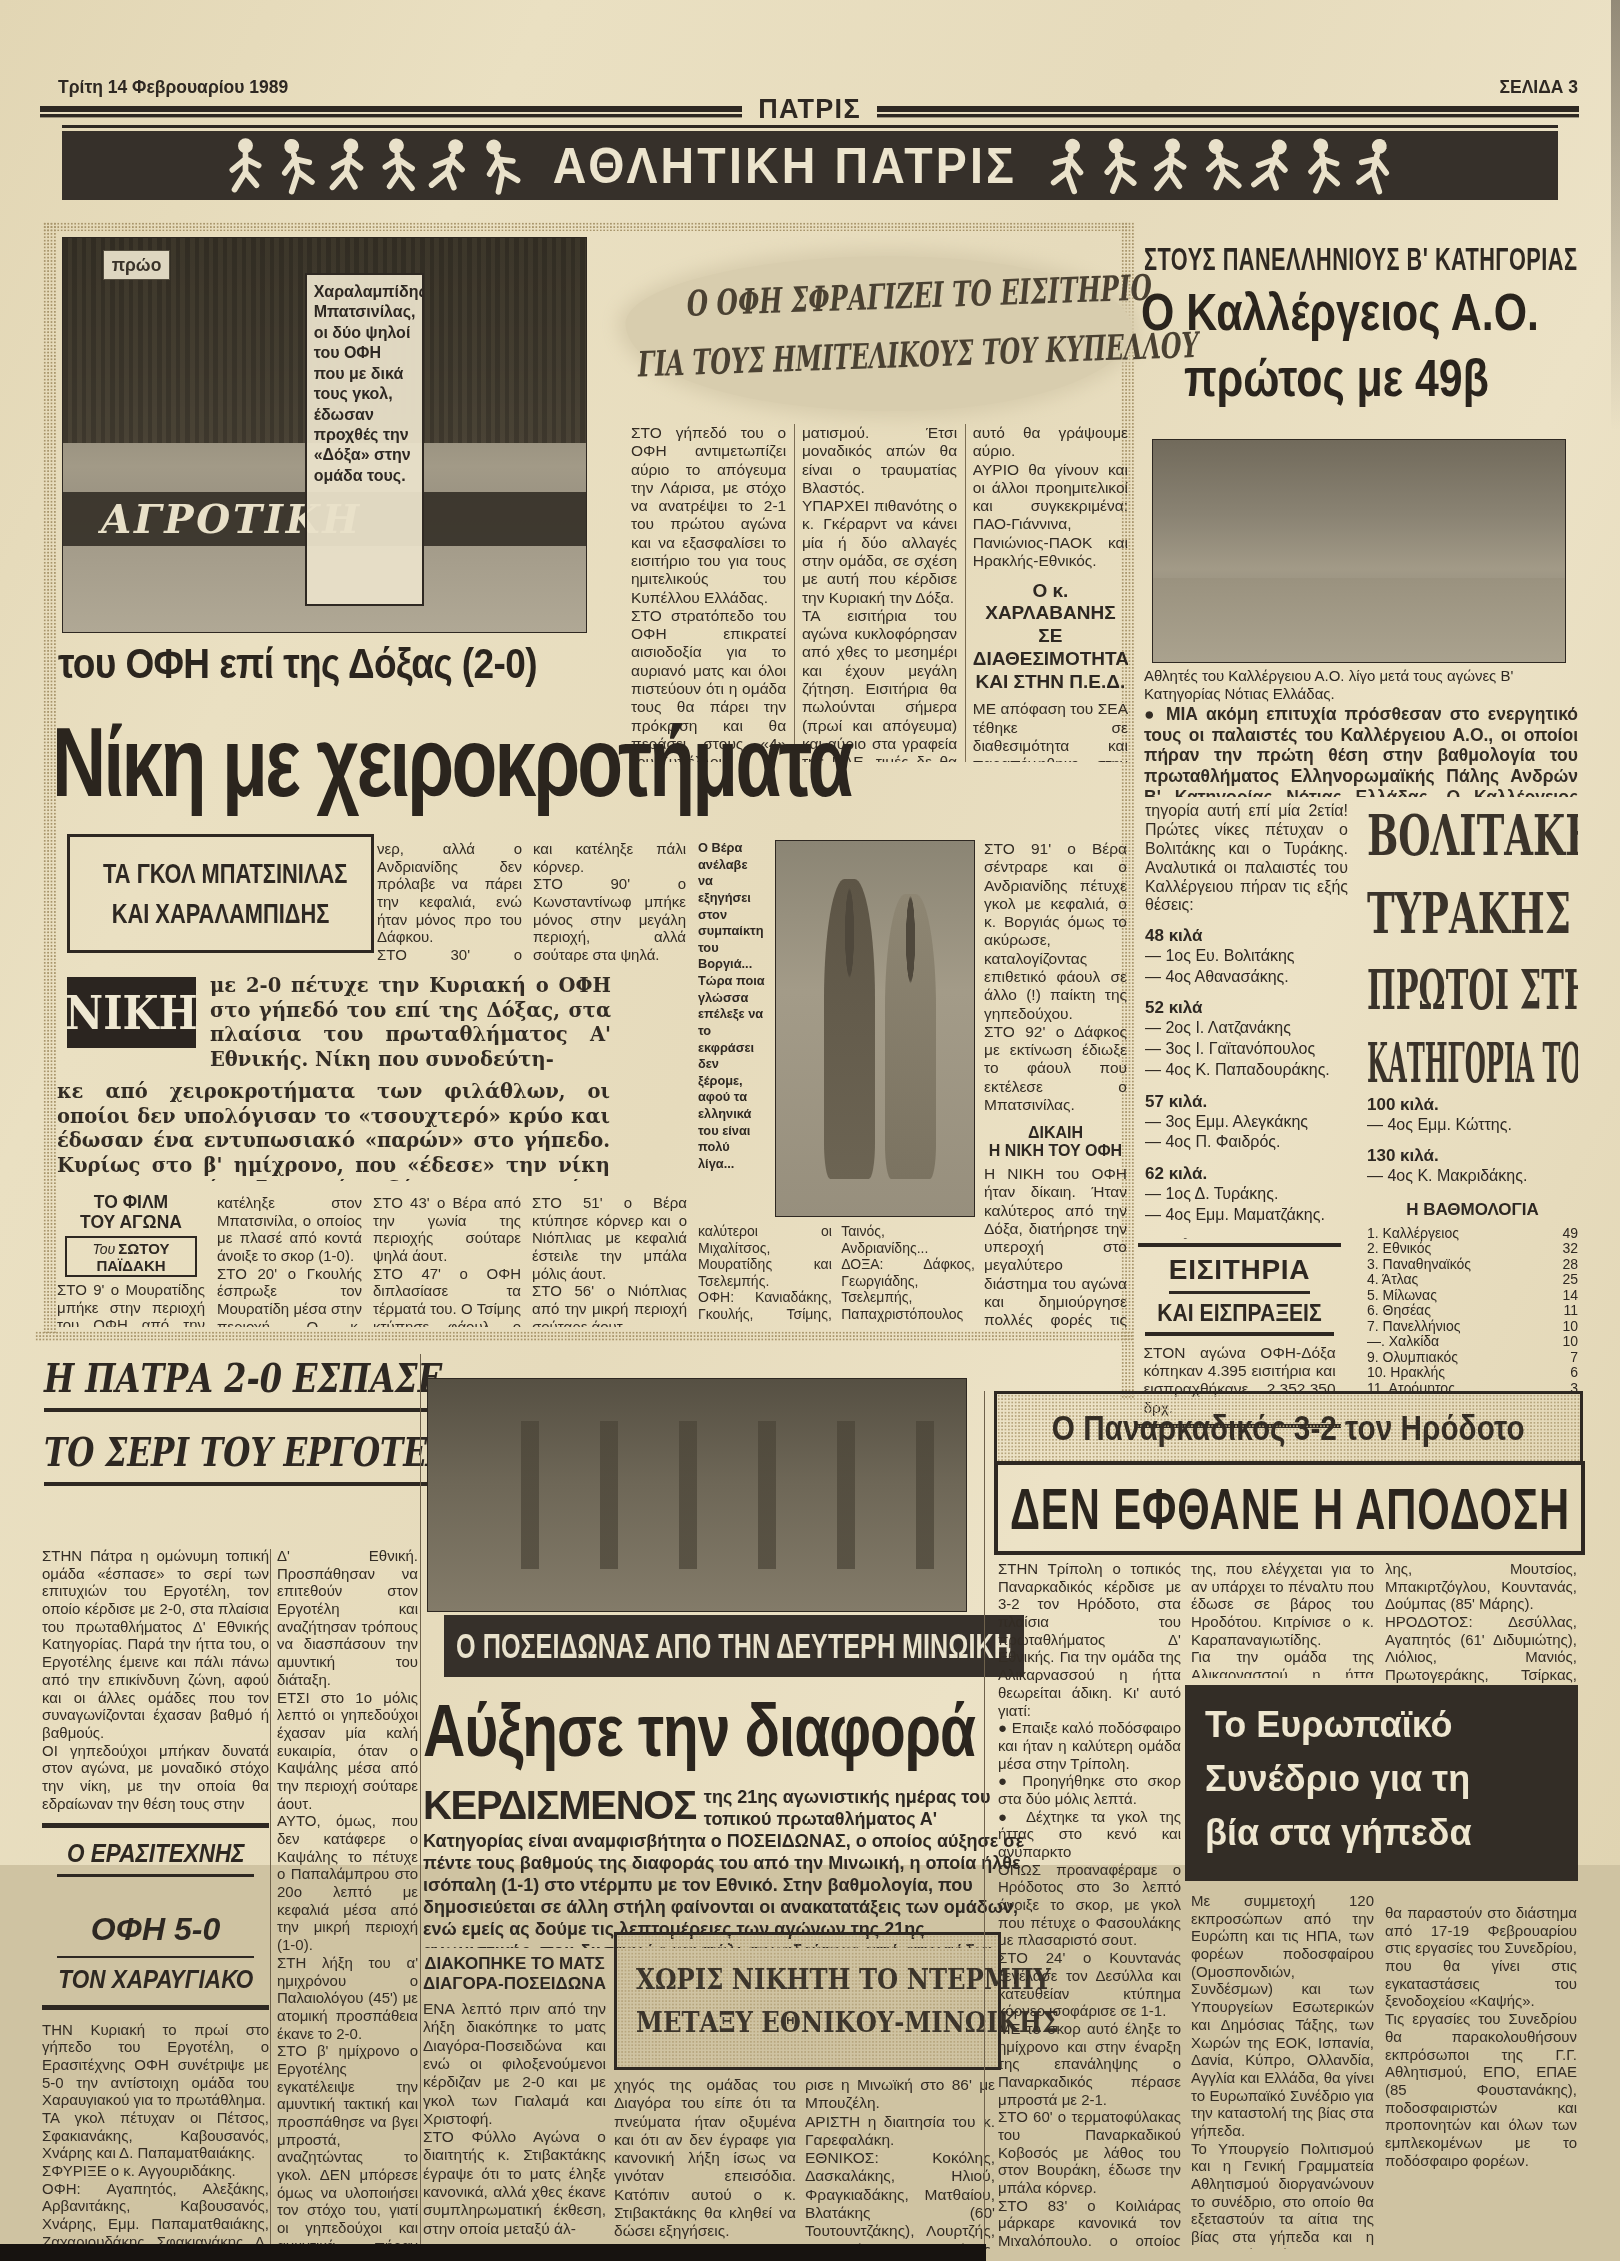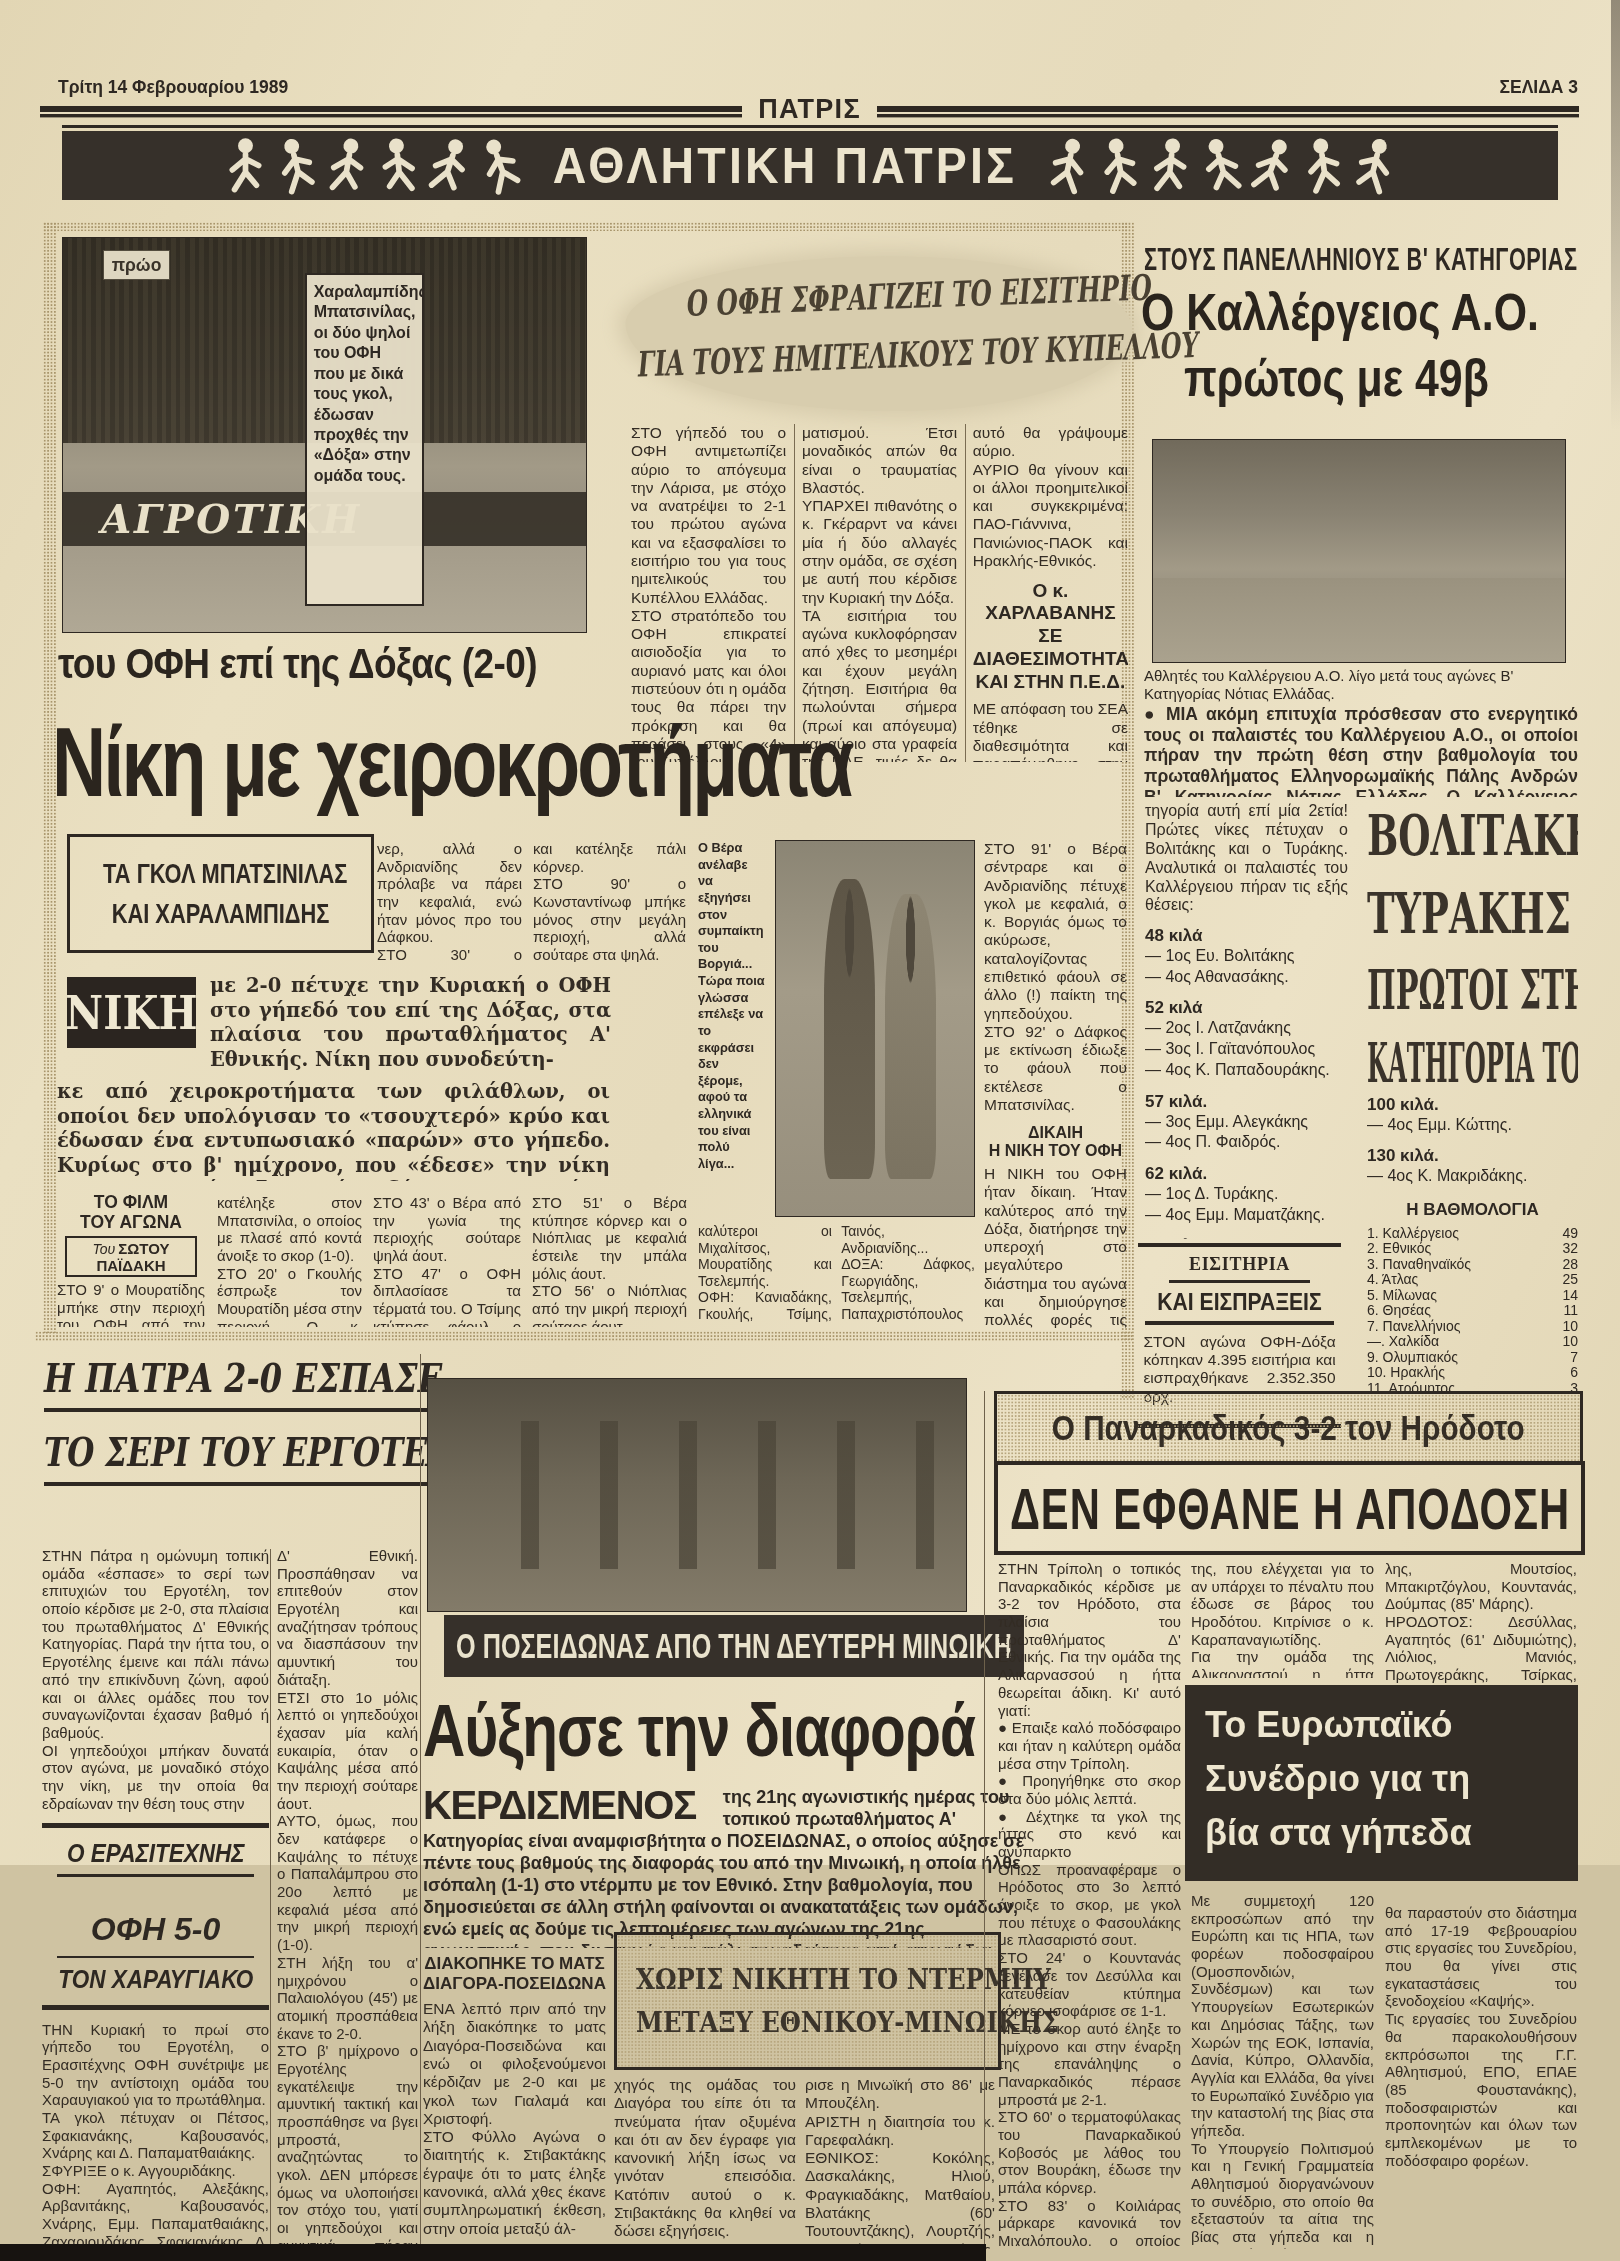--- a/index.html
+++ b/index.html
@@ -235,21 +235,21 @@
         </div>
       <div class="standrow">
           <span>11. Ατρόμητος</span>
           <span>3</span>
         </div>
 
     </div>
   </div>
 
   <div class="abs" style="left:1138px;top:1243px;width:203px;height:170px;border-top:4.7px solid #2e2822;border-bottom:4.7px solid #2e2822;padding-top:6.7px;">
-    <div class="b ctr" style="font-size:18px;letter-spacing:0.7px;font-family:Liberation Serif, serif;">ΕΙΣΙΤΗΡΙΑ</div>
+    <div class="b ctr" style="font-size:28px;letter-spacing:0.7px;">ΕΙΣΙΤΗΡΙΑ</div>
     <div style="height:3.4px;background:#2e2822;margin:5.4px 31px;"></div>
     <div class="b ctr nowrap" style="font-size:23px;transform:scaleX(.92);">ΚΑΙ ΕΙΣΠΡΑΞΕΙΣ</div>
     <div style="height:3.4px;background:#2e2822;margin:5.4px 6.7px;"></div>
     <div class="txt" style="padding:2.7px 5.4px;font-size:15.5px;">ΣΤΟΝ αγώνα ΟΦΗ-Δόξα κόπηκαν 4.395 εισιτήρια και εισπραχθήκανε 2.352.350 δρχ.</div>
   </div>
 
   <div class="abs b nowrap" style="left:58px;top:639px;font-size:43px;transform:scaleX(.86);transform-origin:left;letter-spacing:-0.7px;color:#2b251e;">του ΟΦΗ επί της Δόξας (2-0)</div>
   <div class="abs b nowrap" style="left:52px;top:705px;font-size:75px;letter-spacing:-2.7px;transform:scale(1,1.32);transform-origin:top left;color:#2b251e;">Νίκη με χειροκροτήματα</div>
 
   <div class="abs" style="left:67px;top:834px;width:301px;height:113px;border:3.4px solid #2e2822;display:flex;flex-direction:column;justify-content:center;gap:8px;">
@@ -336,21 +336,21 @@
 
   <div class="vrule" style="left:420px;top:1354px;height:892px;"></div>
   <div class="photo" style="left:427px;top:1378px;width:538px;height:232px;background:linear-gradient(180deg,#565043 0%,#6e6757 45%,#837b69 100%);">
     <div class="abs" style="left:6%;top:18%;width:88%;height:64%;background:repeating-linear-gradient(90deg,transparent 0 61px,#4a4437 61px 79px);opacity:.7;"></div>
   </div>
   <div class="abs bannerbar" style="left:444px;top:1615px;width:580px;height:62px;">
     <span class="b nowrap" style="font-size:35px;color:#e9e2cc;transform:scaleX(.72);">Ο ΠΟΣΕΙΔΩΝΑΣ ΑΠΟ ΤΗΝ ΔΕΥΤΕΡΗ ΜΙΝΩΙΚΗ</span>
   </div>
   <div class="abs b nowrap" style="left:423px;top:1687px;font-size:75px;letter-spacing:-1.3px;transform:scaleX(.78);transform-origin:left;color:#2b251e;">Αύξησε την διαφορά</div>
   <div class="abs col" style="left:423px;top:1787px;width:604px;height:161px;">
-    <span class="b" style="float:left;font-size:40px;line-height:.92;margin-right:27px;letter-spacing:-1.3px;">ΚΕΡΔΙΣΜΕΝΟΣ</span>
+    <span class="b" style="float:left;font-size:40px;line-height:.92;margin-right:8px;letter-spacing:-1.3px;">ΚΕΡΔΙΣΜΕΝΟΣ</span>
     <span class="b" style="font-size:18px;line-height:1.22;text-align:justify;">της 21ης αγωνιστικής ημέρας του τοπικού πρωταθλήματος Α' Κατηγορίας είναι αναμφισβήτητα ο ΠΟΣΕΙΔΩΝΑΣ, ο οποίος αύξησε σε πέντε τους βαθμούς της διαφοράς του από την Μινωική, η οποία ήλθε ισόπαλη (1-1) στο ντέρμπυ με τον Εθνικό. Στην βαθμολογία, που δημοσιεύεται σε άλλη στήλη φαίνονται οι ανακατατάξεις των ομάδων, ενώ εμείς ας δούμε τις λεπτομέρειες των αγώνων της 21ης αγωνιστικής, που δυστυχώς και πάλι σημαδεύτηκε από επεισόδια.</span>
   </div>
   <div class="abs col" style="left:423px;top:1954px;width:183px;height:296px;">
     <div class="b ctr" style="font-size:17px;line-height:1.2;white-space:pre-line;margin-bottom:5.4px;">ΔΙΑΚΟΠΗΚΕ ΤΟ ΜΑΤΣ
 ΔΙΑΓΟΡΑ-ΠΟΣΕΙΔΩΝΑ</div>
     <div class="txt">ΕΝΑ λεπτό πριν από την λήξη διακόπηκε το ματς Διαγόρα-Ποσειδώνα και ενώ οι φιλοξενούμενοι κέρδιζαν με 2-0 και με γκολ των Γιαλαμά και Χριστοφή.
 ΣΤΟ Φύλλο Αγώνα ο διαιτητής κ. Στιβακτάκης έγραψε ότι το ματς έληξε κανονικά, αλλά χθες έκανε συμπληρωματική έκθεση, στην οποία μεταξύ άλ-</div>
   </div>
   <div class="abs halftone-lt" style="left:614px;top:1932px;width:381px;height:132px;border:3.4px solid #2e2822;display:flex;flex-direction:column;justify-content:center;gap:12px;">
     <div class="serif b ctr nowrap" style="font-size:27px;transform:scaleX(.9);color:#3c352b;">ΧΩΡΙΣ ΝΙΚΗΤΗ ΤΟ ΝΤΕΡΜΠΥ</div>

